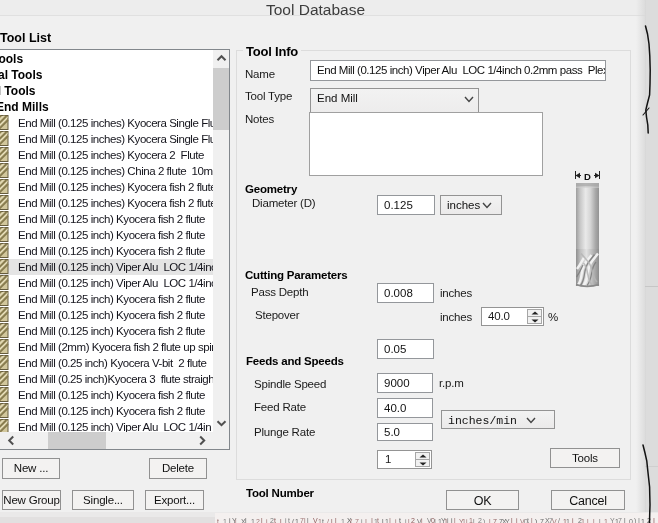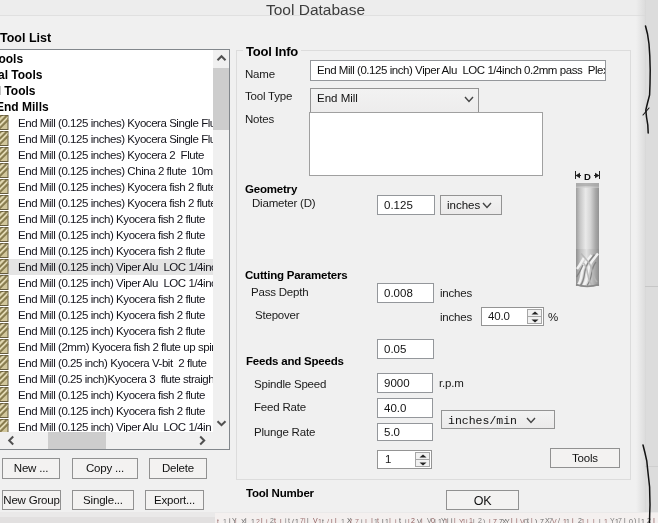--- a/index.html
+++ b/index.html
@@ -206,21 +206,20 @@
           <path d="M10.2 4.5 L6.2 8.5 L10.2 12.5" fill="none" stroke="#505050" stroke-width="2"></path>
         </svg>
       <div class="abs" style="left:57px;top:0;width:58px;height:17px;background:#cdcdcd;"></div>
       <svg class="abs" style="left:203px;top:0;" width="17" height="17">
           <path d="M6.2 4.5 L10.2 8.5 L6.2 12.5" fill="none" stroke="#505050" stroke-width="2"></path>
         </svg>
     </div>
   </div>
 
   <div class="btn" style="left:2px;top:458px;width:58px;height:21px;padding-top:3px;">New ...</div>
-  <div class="btn" style="left:72px;top:458px;width:66px;height:21px;padding-top:3px;">Copy ...</div>
   <div class="btn" style="left:149px;top:458px;width:58px;height:21px;padding-top:3px;">Delete</div>
   <div class="btn" style="left:2px;top:490px;width:59px;height:20px;padding-top:3px;">New Group</div>
   <div class="btn" style="left:72px;top:490px;width:62px;height:20px;padding-top:3px;">Single...</div>
   <div class="btn" style="left:145px;top:490px;width:59px;height:20px;padding-top:3px;">Export...</div>
 
   <div class="abs" style="left:236px;top:50px;width:395px;height:430px;border:1px solid #dcdcdc;"></div>
   <div class="abs lbl bold" style="left:243px;top:44px;background:#f0f0f0;padding:0 3px;font-size:13px;">Tool Info</div>
 
   <div class="abs lbl" style="left:245px;top:68px;">Name</div>
   <div class="field" style="left:310px;top:60px;width:296px;height:21px;letter-spacing:-0.45px;">End Mill (0.125 inch) Viper Alu&nbsp; LOC 1/4inch 0.2mm pass&nbsp; Plexi</div>
@@ -328,20 +327,21 @@
       <path d="M6.5 112 C9.5 108 11 104 13 100"></path>
     </g>
     <g stroke="#b5b5b5" stroke-width="1.6" fill="none" opacity="0.85">
       <path d="M27 117 C21 111 24 103 17.5 96 C15.5 93.5 13 91 11 88.5"></path>
       <path d="M22 120 C16 113 19.5 105 13.5 98"></path>
     </g>
     <path d="M6 119.5 C12 122 22 122 29 119.5" stroke="#898989" stroke-width="1.6" fill="none"></path>
   </svg>
 
   <div class="btn" style="left:446px;top:490px;width:73px;height:20px;padding-top:3px;font-size:12.5px;">OK</div>
+  <div class="btn" style="left:551px;top:490px;width:74px;height:20px;padding-top:3px;font-size:12.5px;">Cancel</div>
 
   <div class="abs" style="left:645px;top:0;width:13px;height:523px;background:#dcdcdc;"></div>
   <div class="abs" style="left:636px;top:0;width:10px;height:523px;background:linear-gradient(90deg,rgba(222,222,222,0),rgba(216,216,216,0.9));"></div>
   <div class="abs" style="left:645px;top:286px;width:13px;height:1px;background:#c6c6c6;"></div>
   <div class="abs" style="left:645px;top:466px;width:13px;height:1px;background:#cfcfcf;"></div>
 
   <div class="abs" style="left:0;top:512px;width:658px;height:11px;background:#eae9e9;"></div>
   <div class="abs" style="left:0;top:517px;width:215px;height:6px;background:#e2e0e0;"></div>
   <div id="pattern" class="abs" style="left:215px;top:513px;width:443px;height:10px;background:#f4f0ef;overflow:hidden;">
       <span style="position:absolute;left:2px;top:5px;font-size:7px;color:#9a6f6f;">t</span>

